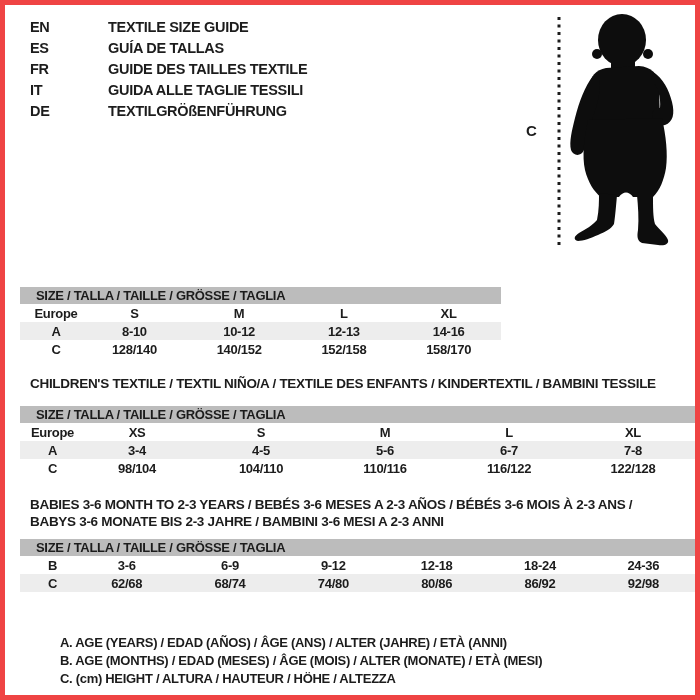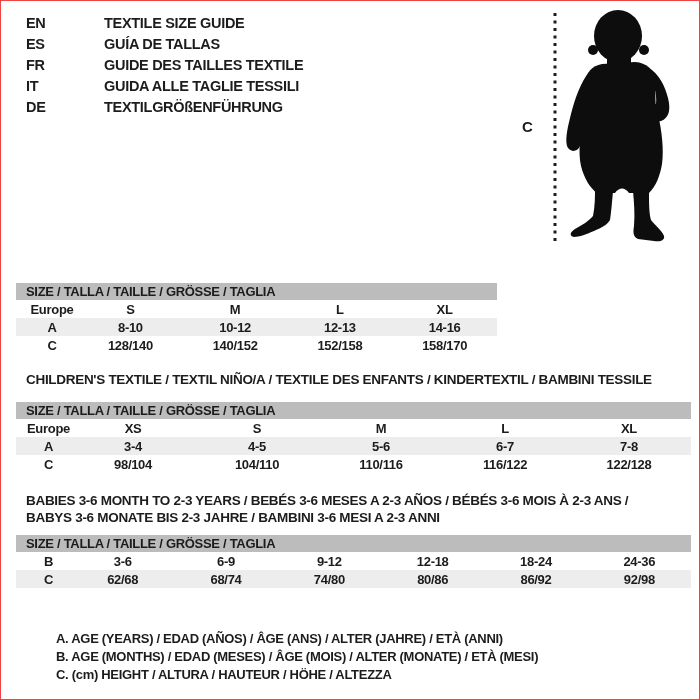--- a/index.html
+++ b/index.html
@@ -1,35 +1,35 @@
 <!DOCTYPE html>
 <html><head>
 <meta charset="utf-8">
 <style>
   html,body{margin:0;padding:0;background:#fff;}
   .canvas{
     position:relative;width:700px;height:700px;background:#ffffff;
-    border:1px solid #ef4444;box-sizing:border-box;overflow:hidden;
+    border:5px solid #ef4444;box-sizing:border-box;overflow:hidden;
     font-family:"Liberation Sans",sans-serif;font-weight:700;color:#1c1c1c;
     letter-spacing:-0.3px;
   }
   
   .lang-block{position:absolute;left:25px;top:12px;}
   .lang-row{display:flex;height:21px;line-height:21px;font-size:14.5px;}
   .lang-code{width:42px;flex:none;}
   .lang-label{white-space:nowrap;margin-left:36px;}
   
   .figure{position:absolute;left:500px;top:0;width:200px;height:250px;}
   .measure-c{position:absolute;left:21px;top:117px;font-size:15px;}
   .dotline{position:absolute;left:51px;top:12px;}
   .toddler{position:absolute;left:56px;top:5px;}
   
   .sec-title{position:absolute;left:25px;font-size:13.5px;line-height:17px;white-space:nowrap;}
   .tbl{position:absolute;left:15px;}
-  .tbl-bar{height:17px;line-height:17px;background:#bcbcbc;padding-left:10px;font-size:13px;white-space:nowrap;}
+  .tbl-bar{height:17px;line-height:17px;background:#bcbcbc;padding-left:16px;font-size:13px;white-space:nowrap;}
   .tbl-row{display:flex;height:18px;align-items:center;font-size:13px;}
   .tbl > .tbl-row:nth-child(3){background:#ededed;}
   .cell{flex:1;text-align:center;white-space:nowrap;}
   .cell.label{flex:none;width:62px;text-align:center;padding-left:10px;box-sizing:border-box;}
   
   .legend{position:absolute;left:25px;top:629px;margin-left:30px;}
   .legend-line{height:18px;line-height:18px;font-size:13px;white-space:nowrap;}
 </style>
 </head>
 <body>

